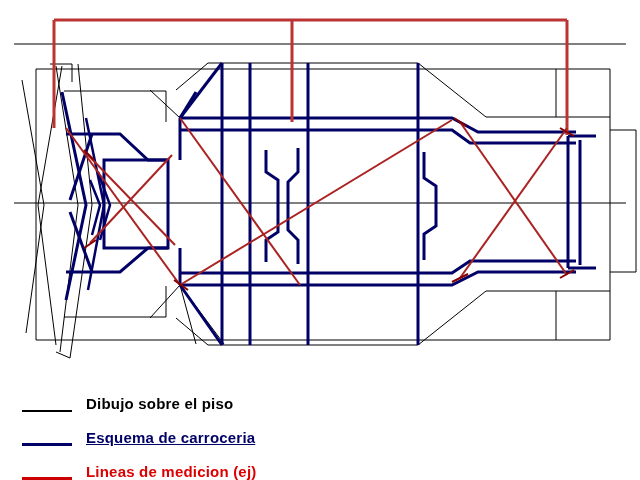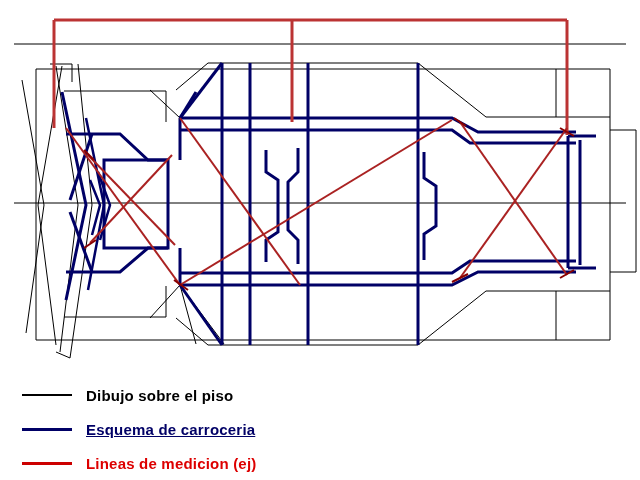--- a/index.html
+++ b/index.html
@@ -5,21 +5,21 @@
   html,body{margin:0;padding:0;}
   body{
     width:640px;height:480px;
     background:#ffffff;
     font-family:"Liberation Sans", sans-serif;
     overflow:hidden;
     position:relative;
   }
   #diagram{position:absolute;left:0;top:0;width:640px;height:480px;}
   .legend{position:absolute;left:0;top:378px;width:640px;height:102px;}
-  .legend-row{display:flex;align-items:center;height:34px;padding-left:22px;}
+  .legend-row{display:flex;align-items:flex-end;height:34px;padding-left:22px;}
   .legend-swatch{width:50px;height:0;border-top-width:2px;border-top-style:solid;margin-right:14px;flex:none;}
   .legend-label{font-size:15px;font-weight:bold;letter-spacing:0.2px;white-space:nowrap;}
   .sw-floor{border-top-color:#000000;}
   .sw-body{border-top-color:#000066;border-top-width:3px;}
   .sw-meas{border-top-color:#cc0000;border-top-width:3px;}
   .lbl-floor{color:#000000;}
   .lbl-body{color:#000066;text-decoration:underline;}
   .lbl-meas{color:#dd0000;}
 </style>
 </head>

